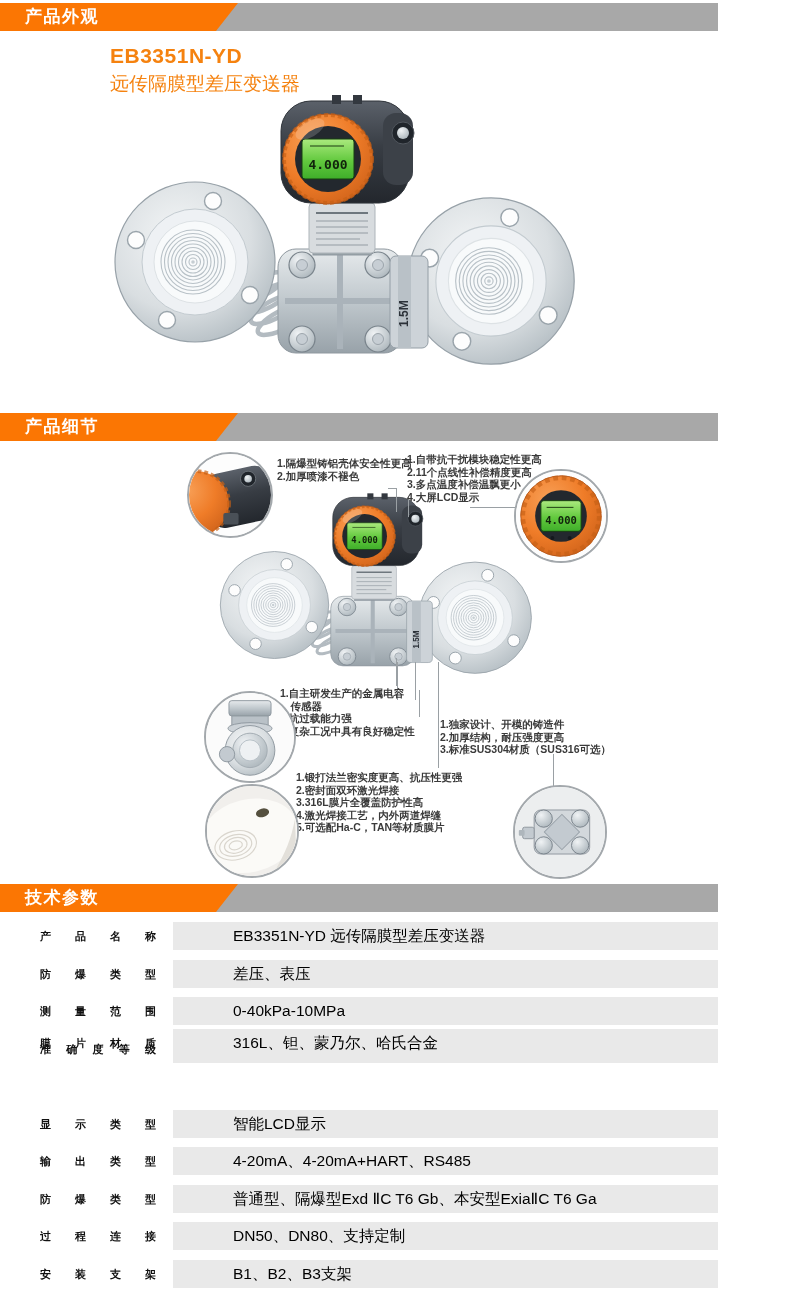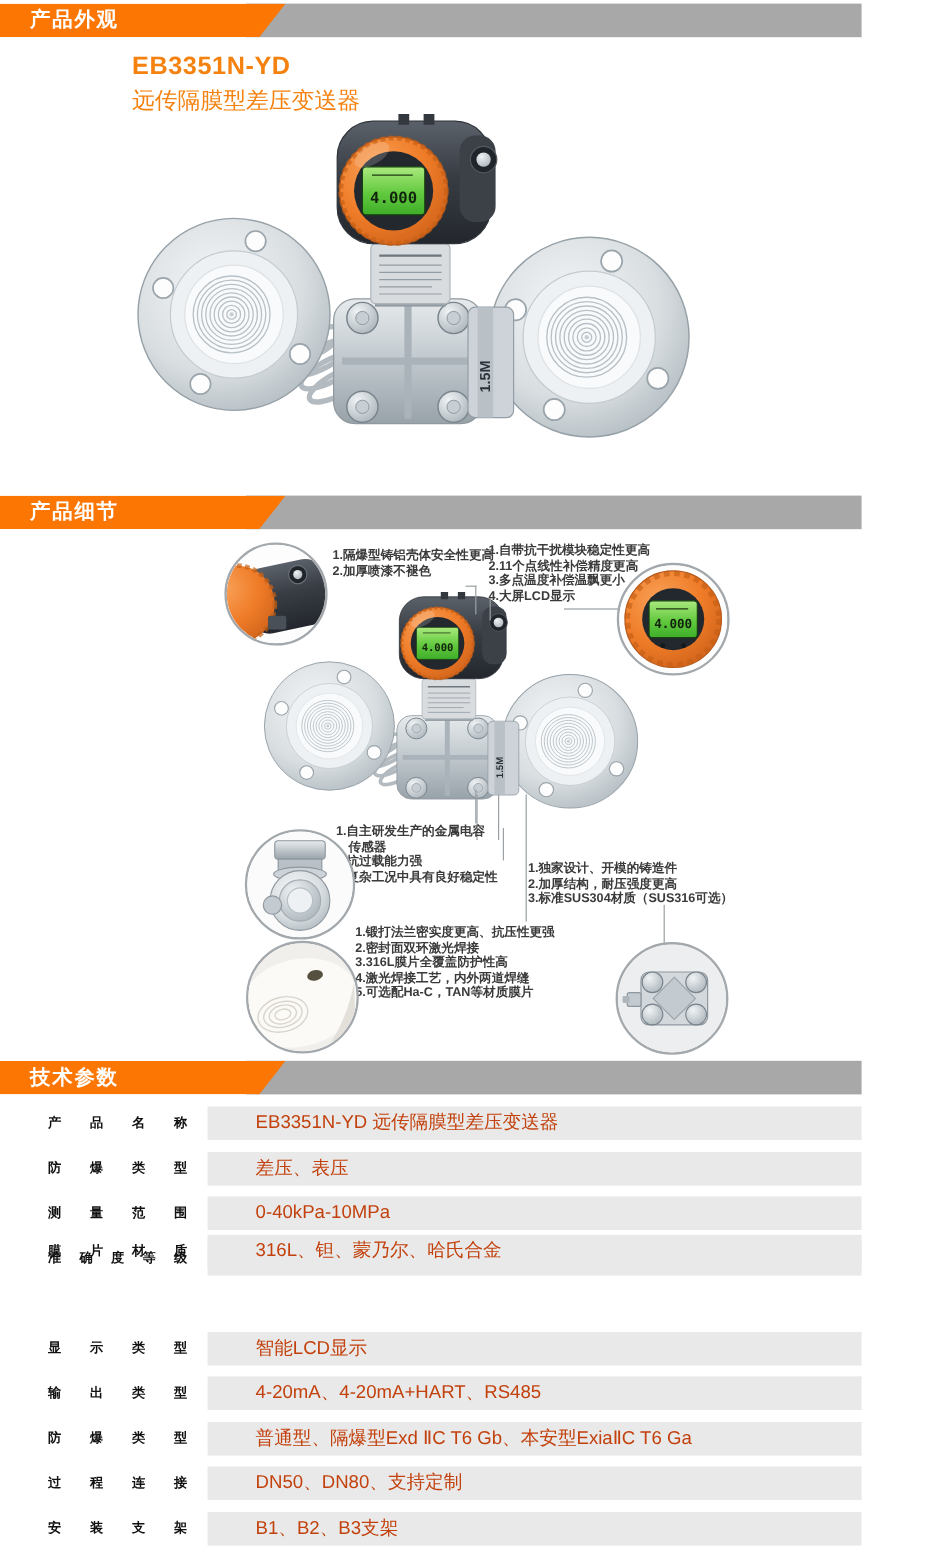--- a/index.html
+++ b/index.html
@@ -43,21 +43,21 @@
   #c-sensor{left:204px;top:691px;width:92px;height:92px;}
   #c-diaphragm{left:205px;top:784px;width:94px;height:94px;}
   #c-body{left:513px;top:785px;width:94px;height:94px;}
   .callout svg{display:block;width:100%;height:100%;}
 
   
   .spec-row{position:absolute;left:0;width:790px;height:28px;}
   .spec-label{position:absolute;left:40px;top:0;width:116px;height:28px;line-height:28px;
       font-size:11px;font-weight:700;color:#111;text-align:justify;text-align-last:justify;}
   .spec-value{position:absolute;left:173px;right:0;top:0;height:28px;line-height:28px;
-      background:#e9e9e9;font-size:15.5px;color:#c2410c;padding-left:40px;white-space:nowrap;}
+      background:#e9e9e9;font-size:15.5px;color:#000000;padding-left:60px;white-space:nowrap;}
 </style>
 </head>
 <body>
 
 <div id="page">
 
   <svg width="0" height="0" style="position:absolute" aria-hidden="true">
     <defs>
       <radialGradient id="gFlange" cx="0.4" cy="0.35" r="0.75">
         <stop offset="0" stop-color="#f4f6f7"></stop>

